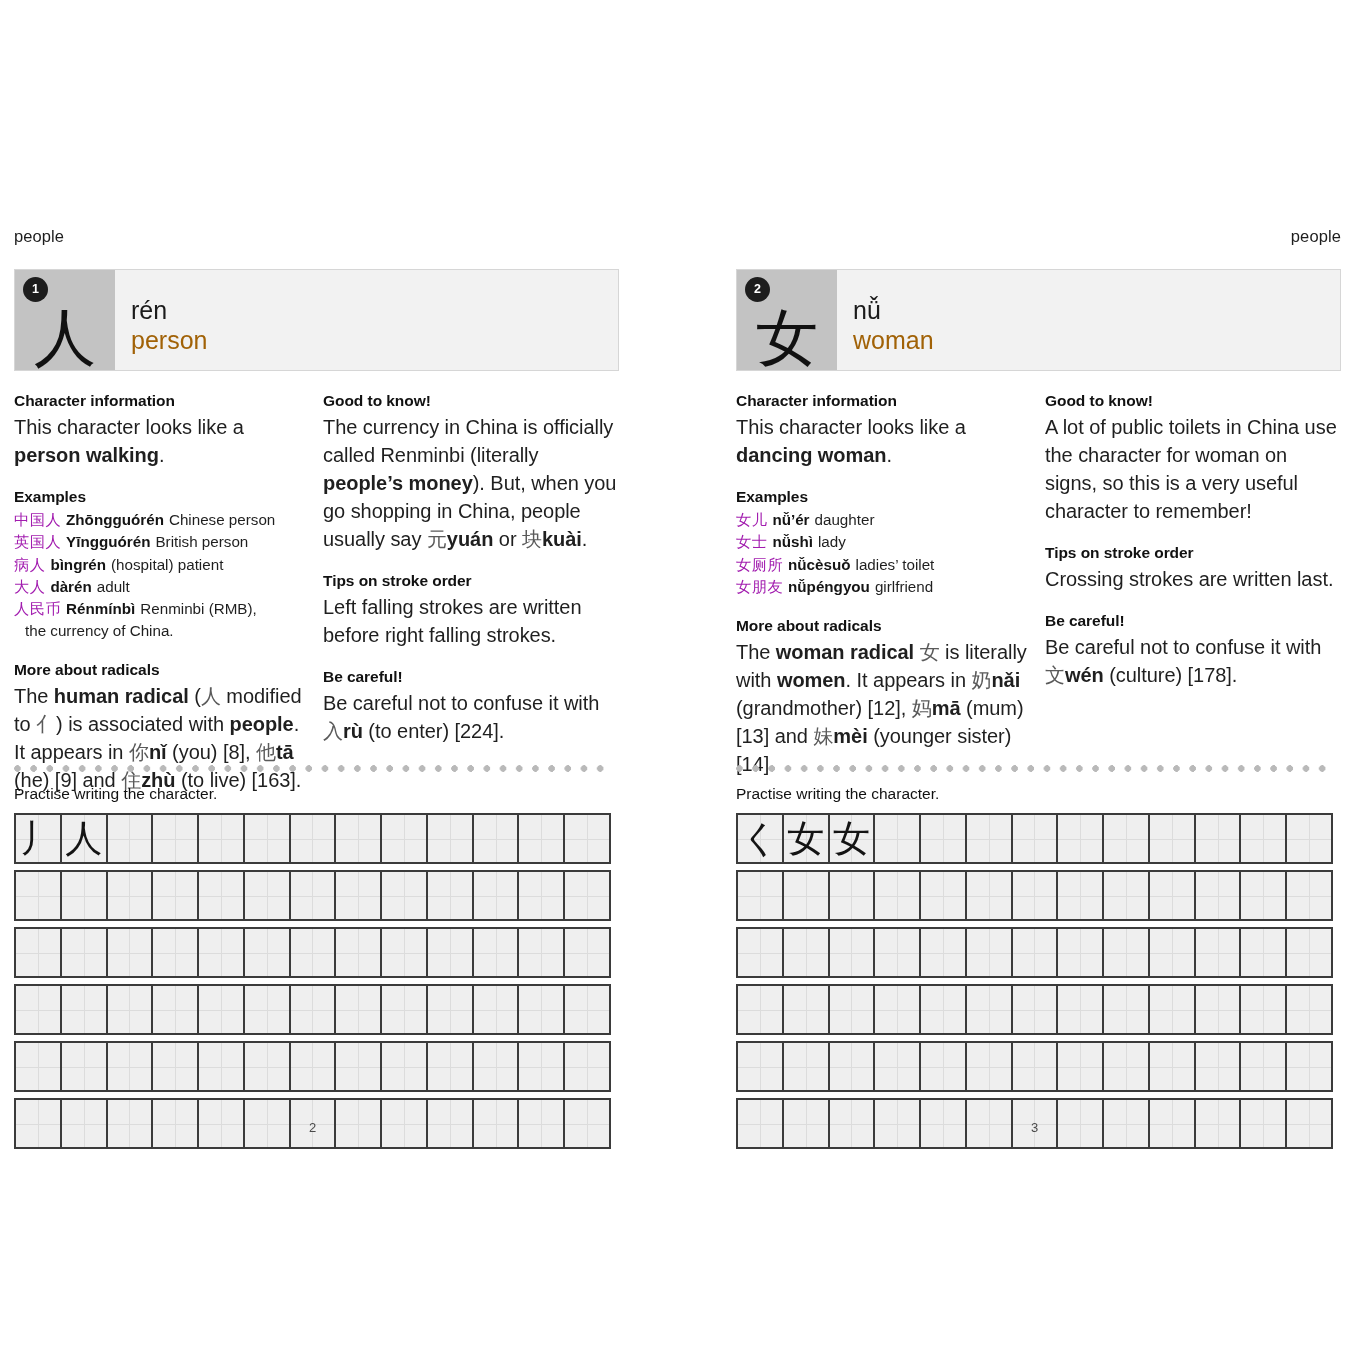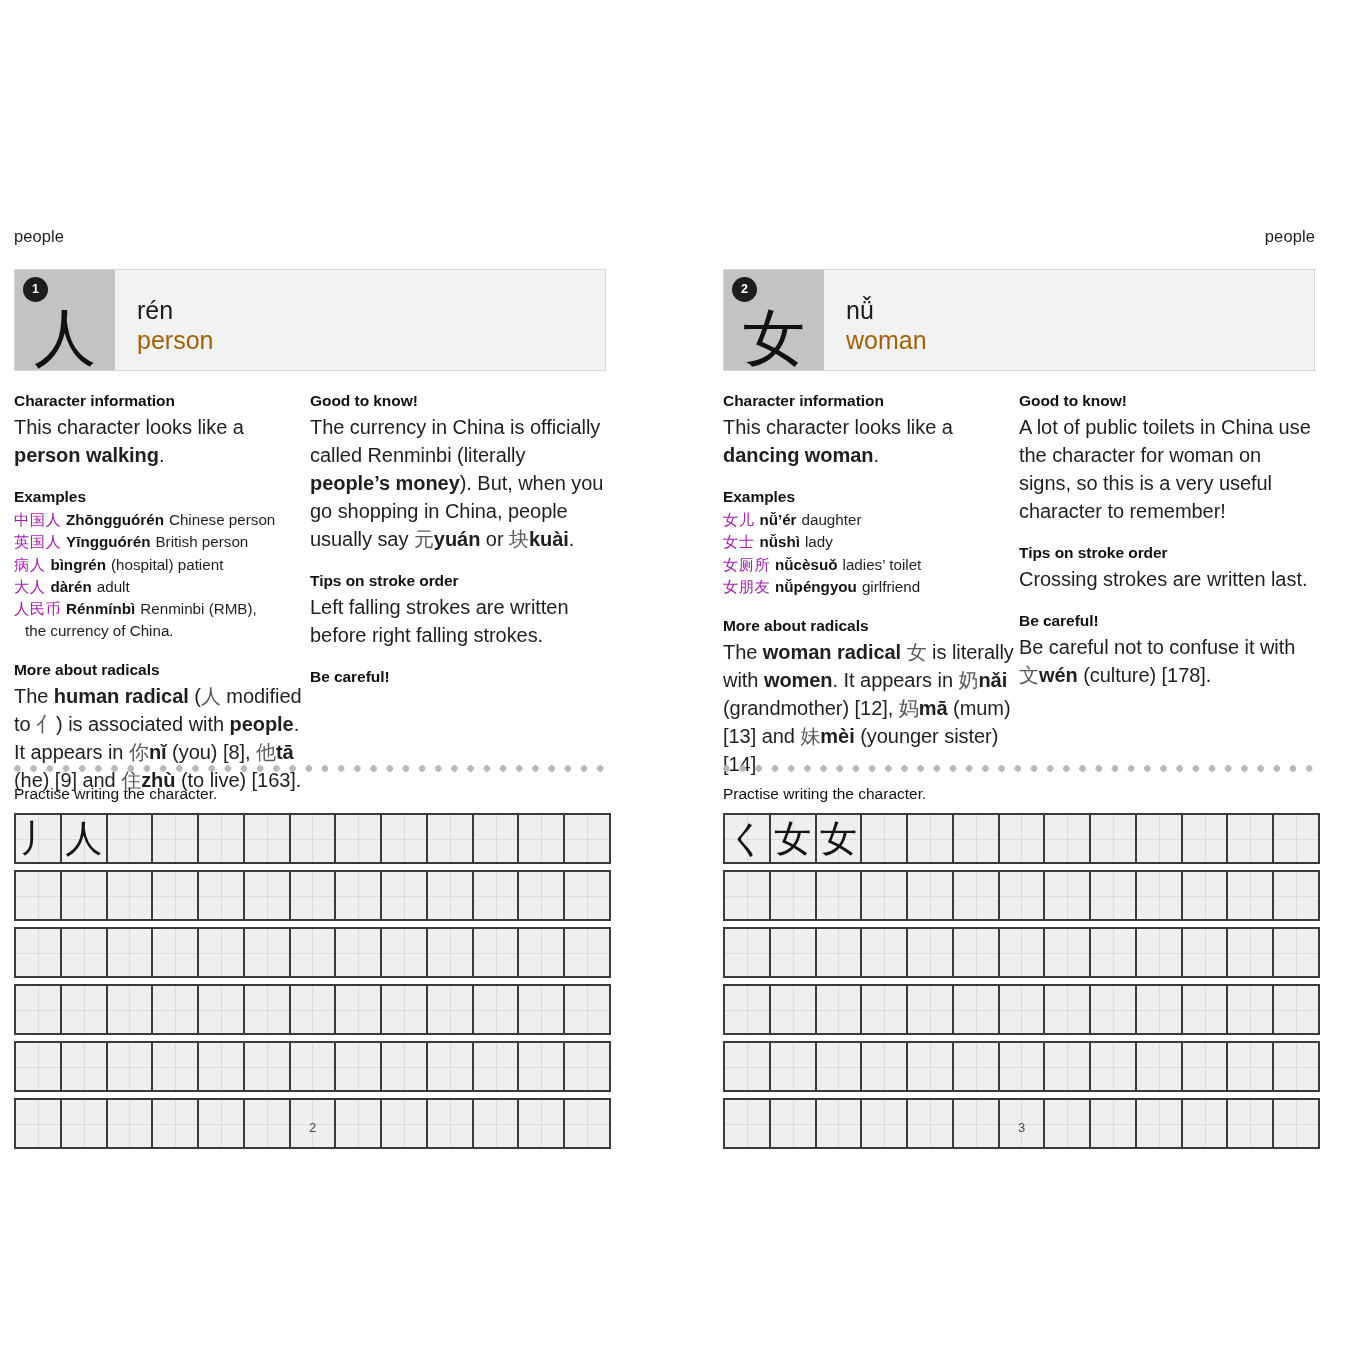--- a/index.html
+++ b/index.html
@@ -71,39 +71,40 @@
   .banner-glyph {
     position: absolute;
     left: 0; right: 0; bottom: 1px;
     text-align: center;
     font-family: "DejaVu Sans", sans-serif;
     font-size: 62px;
     line-height: 1;
     color: #111111;
   }
   .banner-text {
-    padding: 26px 0 0 22px;
+    padding: 26px 0 0 16px;
   }
   .banner-pinyin {
     font-size: 25px;
     line-height: 1.18;
     color: #1b1b1b;
     font-weight: normal;
   }
   .banner-meaning {
     font-size: 25px;
     line-height: 1.18;
     color: #a16207;
   }
 
   
   .cols {
     margin-top: 19px;
     display: flex;
     flex-direction: row;
+    gap: 13px;
     justify-content: flex-end;
   }
   .col { width: 296px; }
 
   h3.sec {
     font-size: 15.5px;
     font-weight: bold;
     color: #111111;
     margin: 0 0 1px 0;
     line-height: 1.42;
@@ -261,20 +262,21 @@
 
       <div class="col">
 
         <h3 class="sec">Good to know!</h3>
         <p class="body"><span>The currency in China is officially called Renminbi (literally </span><b>people’s money</b><span>). But, when you go shopping in China, people usually say </span><span class="han">元</span><b>yuán</b><span> or </span><span class="han">块</span><b>kuài</b><span>.</span></p>
 
         <h3 class="sec gap">Tips on stroke order</h3>
         <p class="body">Left falling strokes are written before right falling strokes.</p>
 
         <h3 class="sec gap">Be careful!</h3>
+        <p class="body"><span>Be careful not to confuse it with </span><span class="han">入</span><b>rù</b><span> (to enter) [224].</span></p>
       </div>
     </div>
 
     <div class="dotrule" style="top:765px;"></div>
 
     <div class="practise-wrap" style="top:785px;">
       <p class="practise-title">Practise writing the character.</p>
       <div class="grid-rows">
           <div class="grid-row">
             <div class="cell">

